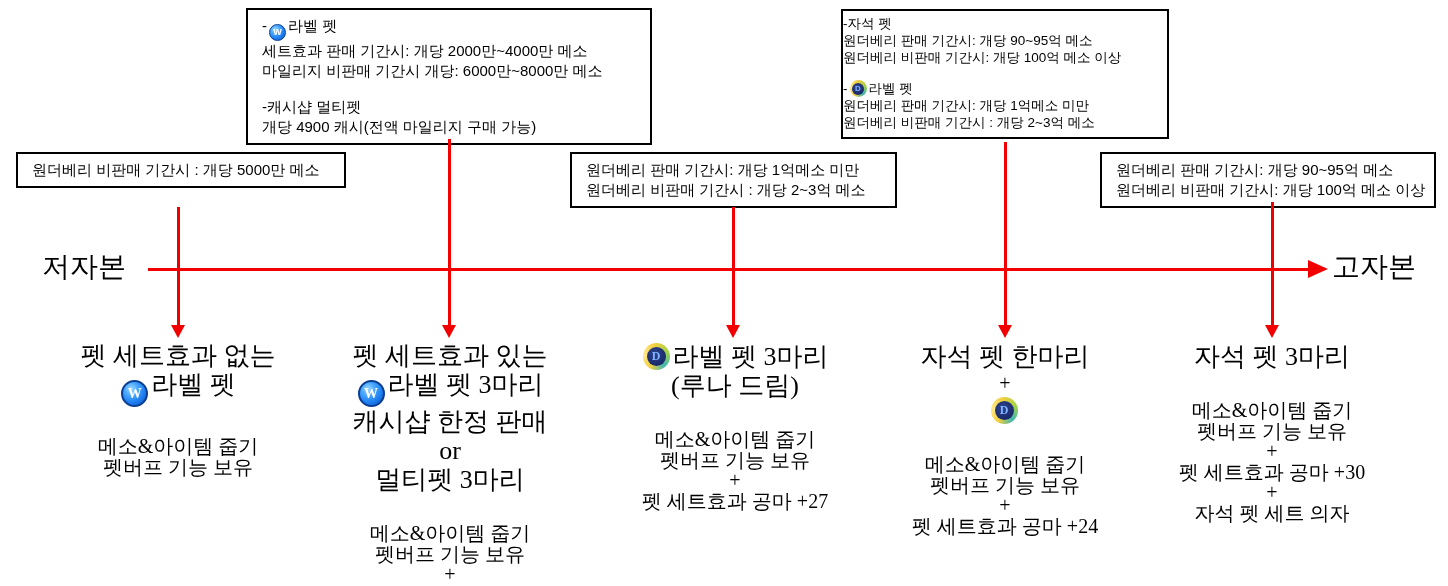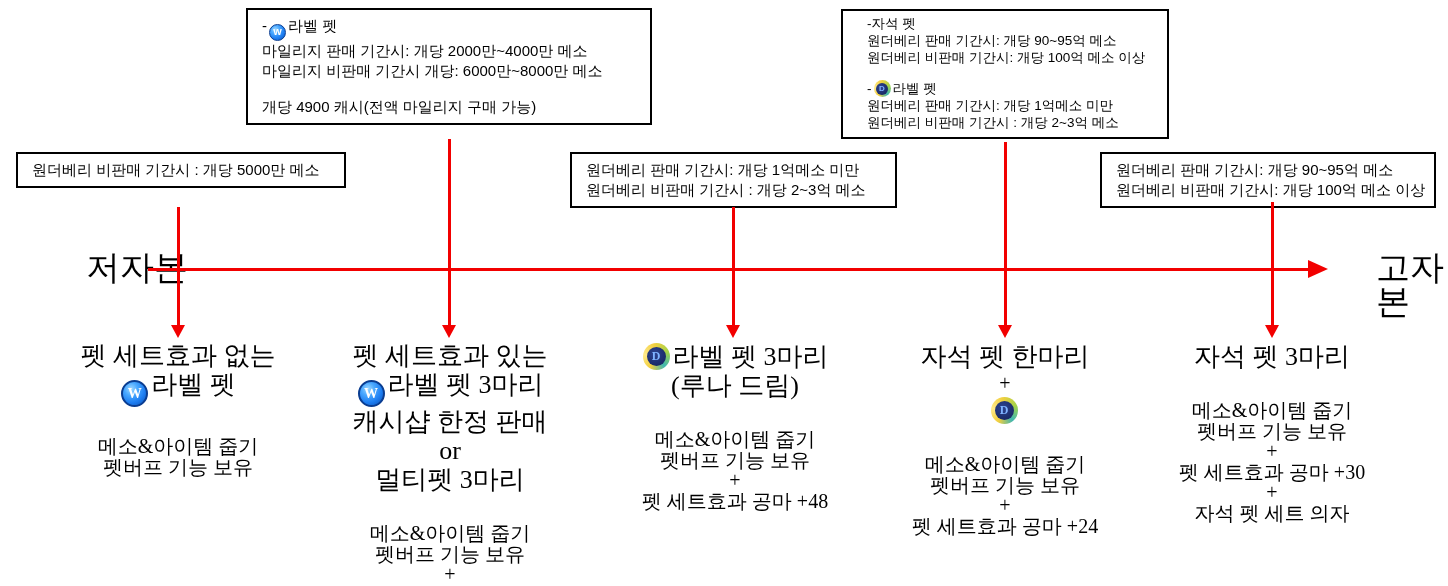--- a/index.html
+++ b/index.html
@@ -8,29 +8,29 @@
     --luna-gold:#f2cf3e; --luna-green:#9fd34a; --luna-teal:#3fb6b0; --luna-navy:#1a2a68; --luna-glyph:#7fb2ff;
   }
   *{margin:0;padding:0;box-sizing:border-box;}
   html,body{background:#ffffff;}
   body{font-family:"Liberation Sans","DejaVu Sans",sans-serif;color:var(--ink);}
   .canvas{position:relative;width:1448px;height:586px;background:#ffffff;overflow:hidden;}
 
   
   .pbox{position:absolute;background:#ffffff;border:2px solid var(--border);padding:6px 14px;
         font-size:15px;line-height:20px;white-space:nowrap;}
-  .pbox.small{font-size:13.5px;line-height:16.8px;padding:5px 24px;}
+  .pbox.small{font-size:13.5px;line-height:16.8px;padding:5px 0;}
   .bspace{height:16px;}
   .pbox.small .bspace{height:14px;}
 
   
   .axis-line{position:absolute;left:148px;top:268px;width:1164px;height:3px;background:var(--red);}
   .axis-head{position:absolute;left:1308px;top:260px;width:0;height:0;
              border-top:9px solid transparent;border-bottom:9px solid transparent;border-left:20px solid var(--red);}
-  .axis-label{position:absolute;font-size:34px;line-height:34px;color:var(--ink);margin-left:44px;}
+  .axis-label{position:absolute;font-size:28px;line-height:34px;color:var(--ink);}
 
   
   .varrow{position:absolute;width:3px;background:var(--red);}
   .varrow::after{content:"";position:absolute;left:-6px;bottom:-13px;width:0;height:0;
                  border-left:7px solid transparent;border-right:7px solid transparent;border-top:13px solid var(--red);}
 
   
   .group{position:absolute;text-align:center;font-family:Liberation Serif, serif;}
   .gtitle{font-size:26px;line-height:29px;}
   .t-plus{font-size:20px;line-height:25px;}
@@ -56,23 +56,24 @@
 <body>
 
 <div class="canvas">
 
   <div class="pbox" style="left:16px;top:152px;width:330px;">
     <div>원더베리 비판매 기간시 : 개당 5000만 메소</div>
   </div>
 
   <div class="pbox" style="left:246px;top:8px;width:406px;">
     <div><span>-</span><span class="icon-w sm"><span>W</span></span><span>라벨 펫</span></div>
-    <div>마일리지 판매 기간시: 개당 2000만~4000만 메소</div>
+    <div>세트효과 판매 기간시: 개당 2000만~4000만 메소</div>
     <div>마일리지 비판매 기간시 개당: 6000만~8000만 메소</div>
     <div class="bspace"></div>
+    <div>-캐시샵 멀티펫</div>
     <div>개당 4900 캐시(전액 마일리지 구매 가능)</div>
   </div>
 
   <div class="pbox" style="left:570px;top:152px;width:327px;">
     <div>원더베리 판매 기간시: 개당 1억메소 미만</div>
     <div>원더베리 비판매 기간시 : 개당 2~3억 메소</div>
   </div>
 
   <div class="pbox small" style="left:841px;top:9px;width:328px;">
     <div>-자석 펫</div>
@@ -123,21 +124,21 @@
     </div>
   </div>
 
   <div class="group" style="left:600px;top:342px;width:270px;">
     <div class="gtitle"><span class="icon-luna"><span>D</span></span><span>라벨 펫 3마리</span></div>
     <div class="gtitle">(루나 드림)</div>
     <div class="gdesc">
       <div>메소&amp;아이템 줍기</div>
       <div>펫버프 기능 보유</div>
       <div>+</div>
-      <div>펫 세트효과 공마 +48</div>
+      <div>펫 세트효과 공마 +27</div>
     </div>
   </div>
 
   <div class="group" style="left:870px;top:342px;width:270px;">
     <div class="gtitle">자석 펫 한마리</div>
     <div class="gtitle t-plus">+</div>
     <div class="gtitle"><span class="icon-luna"><span>D</span></span></div>
     <div class="gdesc">
       <div>메소&amp;아이템 줍기</div>
       <div>펫버프 기능 보유</div>

